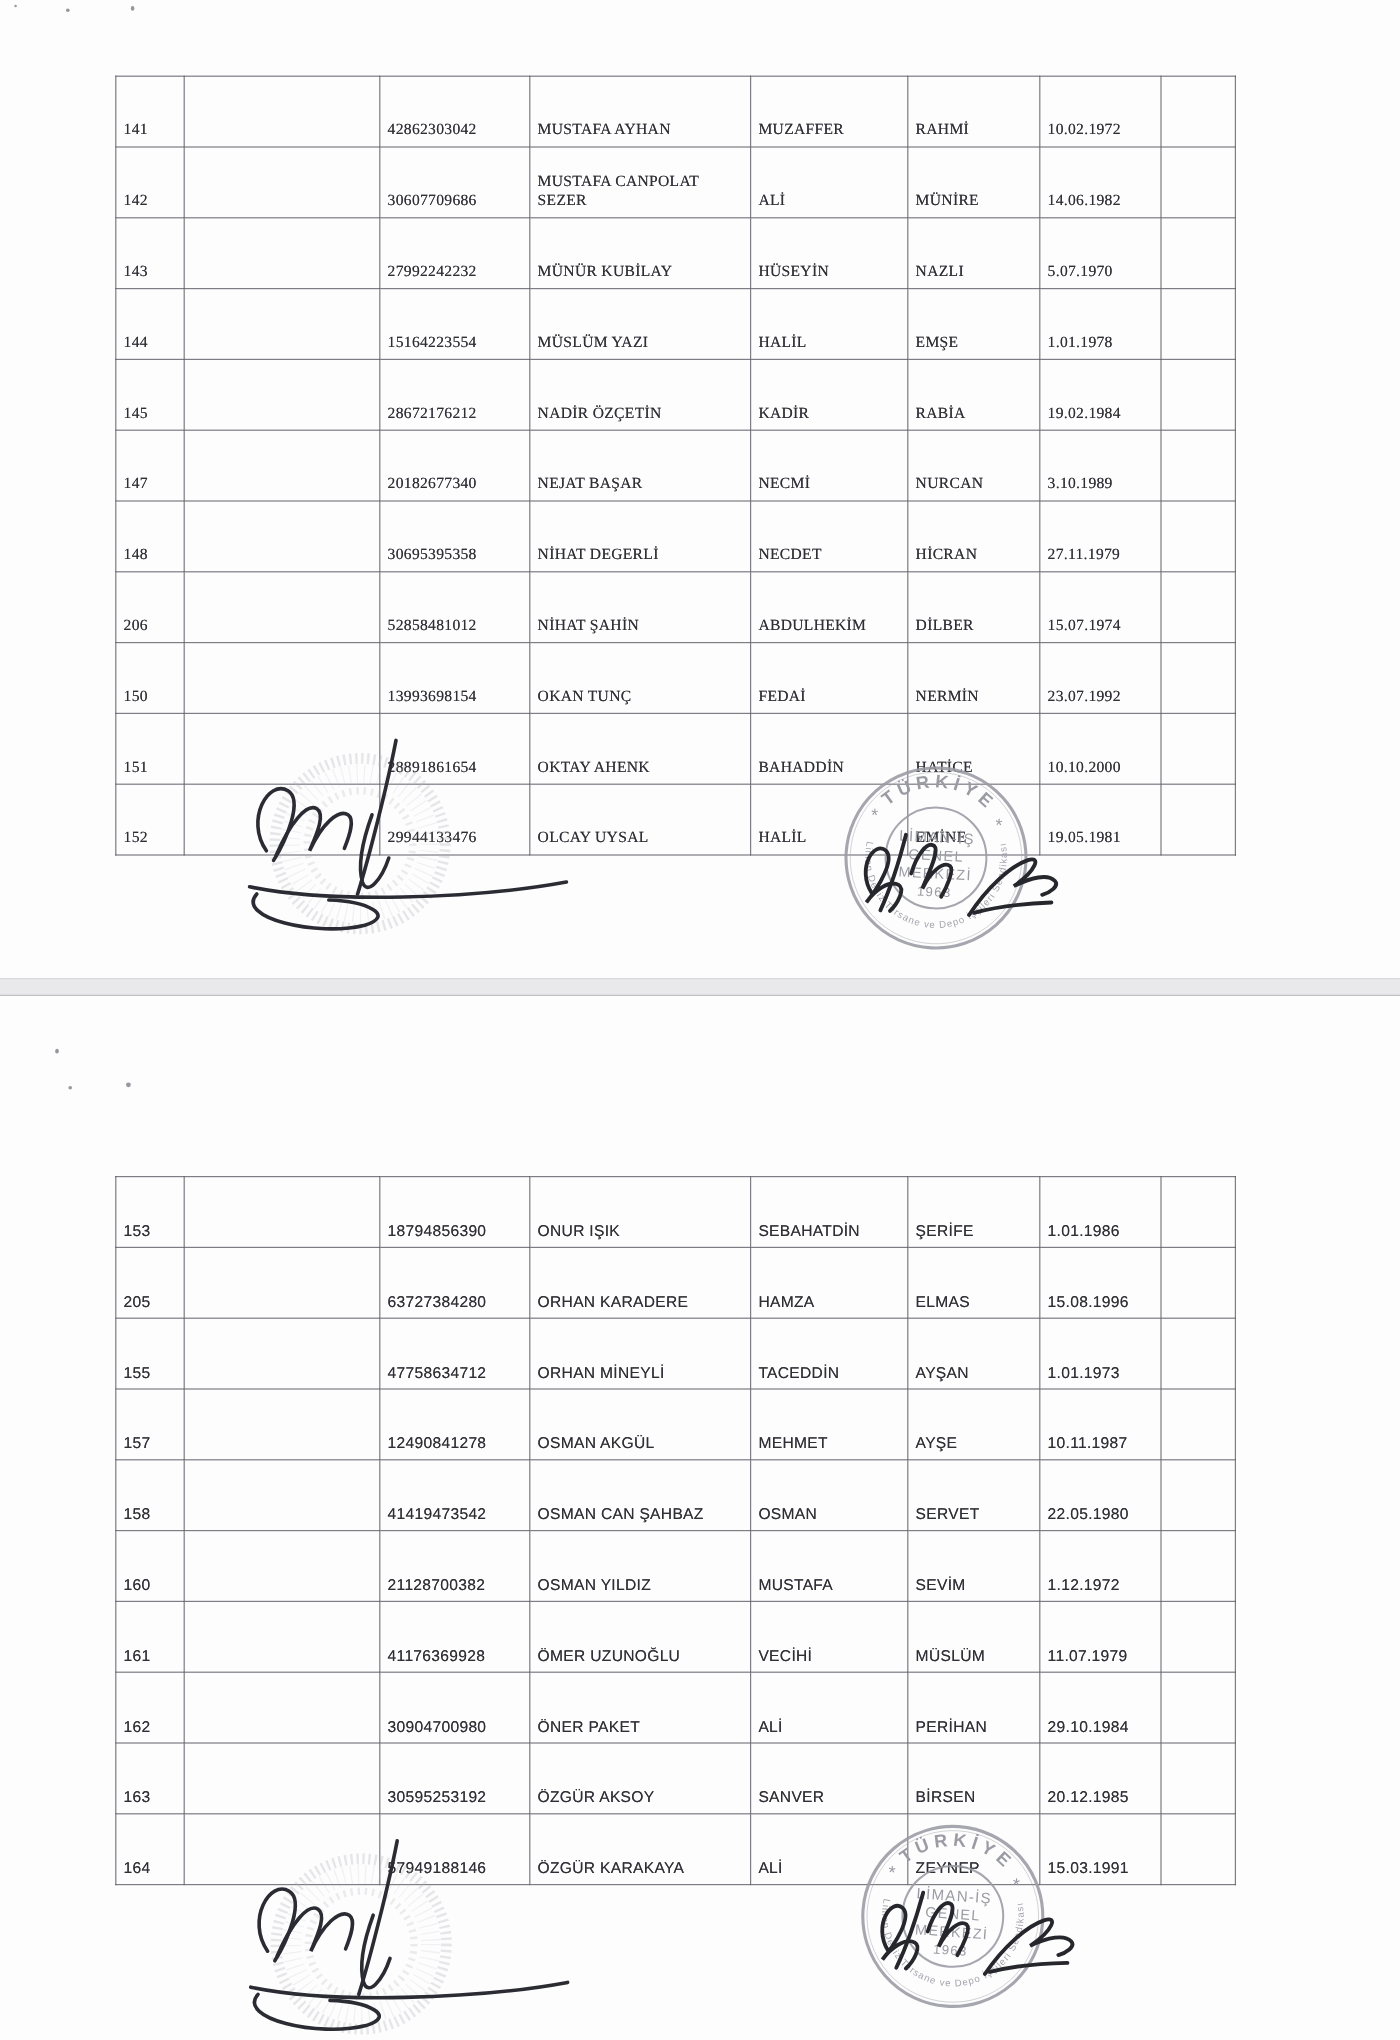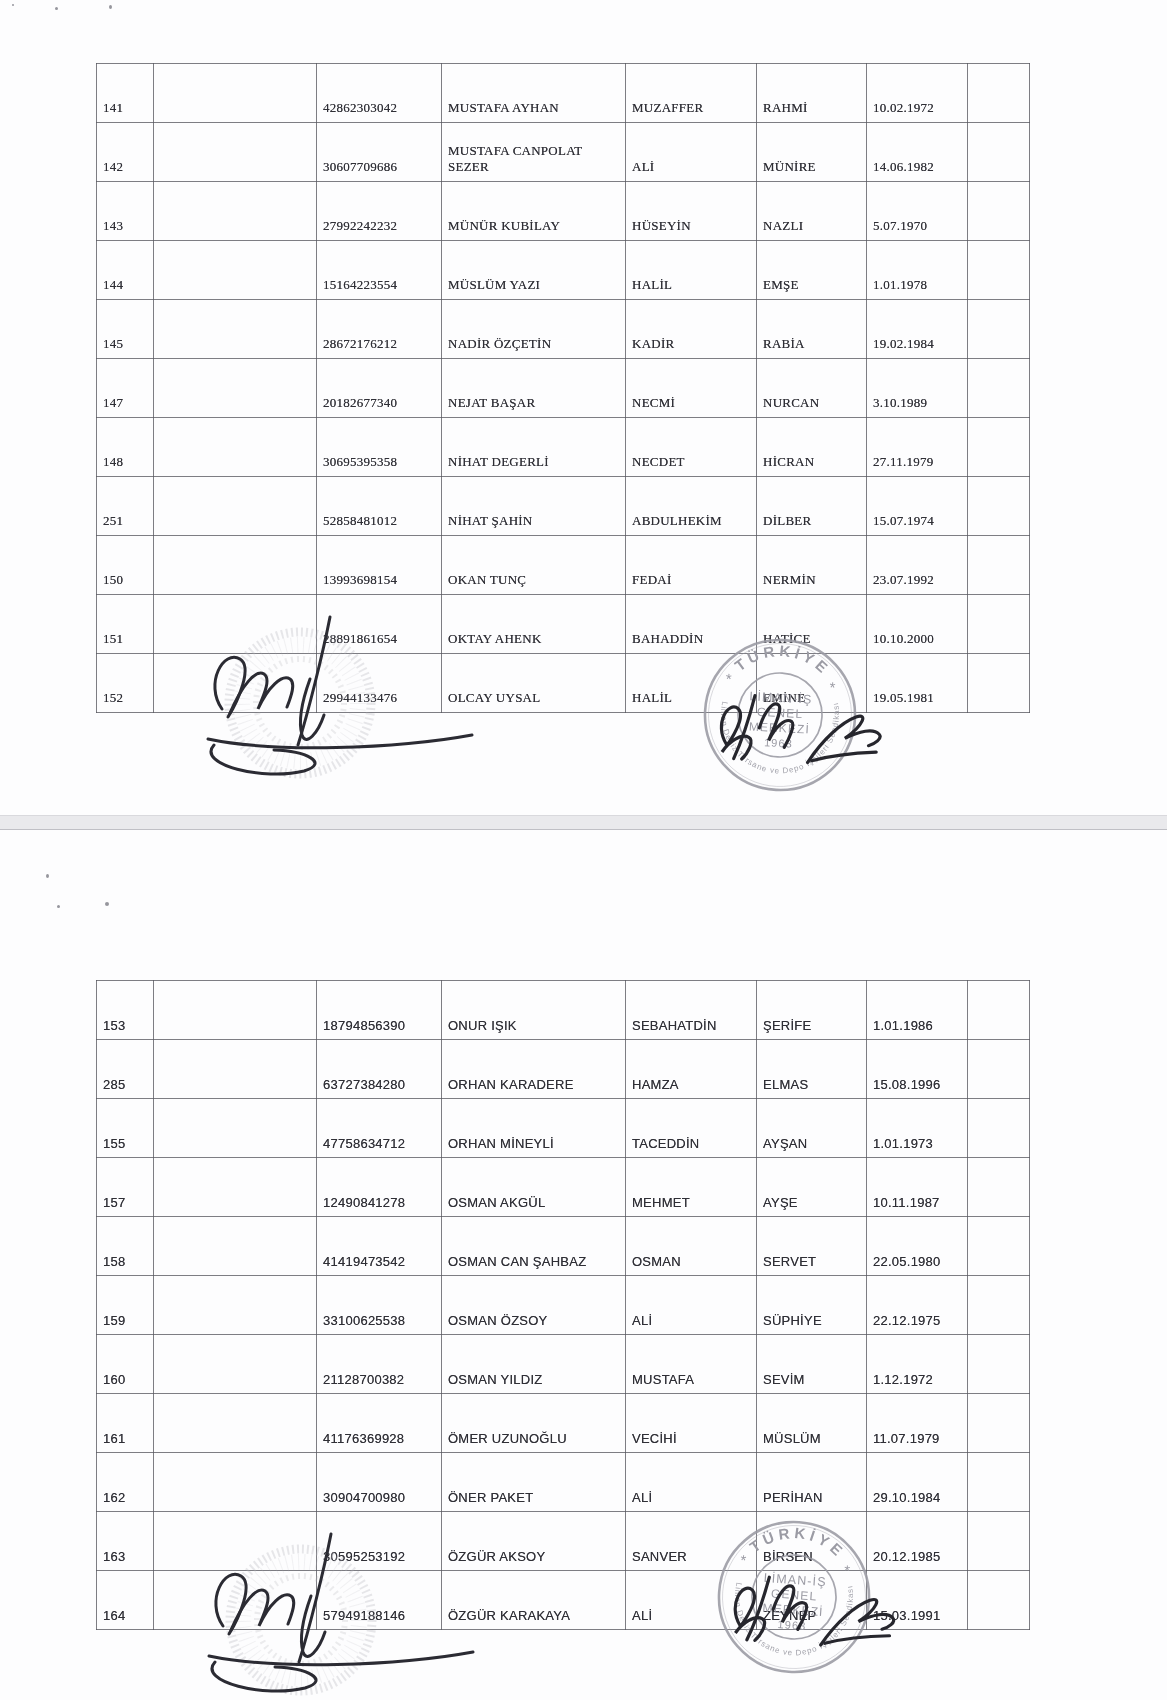--- a/index.html
+++ b/index.html
@@ -125,21 +125,21 @@
           <td class="c-num">148</td>
           <td class="c-blank"></td>
           <td class="c-id">30695395358</td>
           <td class="c-name">NİHAT DEGERLİ</td>
           <td class="c-father">NECDET</td>
           <td class="c-mother">HİCRAN</td>
           <td class="c-date">27.11.1979</td>
           <td class="c-end"></td>
         </tr>
         <tr>
-          <td class="c-num">251</td>
+          <td class="c-num">206</td>
           <td class="c-blank"></td>
           <td class="c-id">52858481012</td>
           <td class="c-name">NİHAT ŞAHİN</td>
           <td class="c-father">ABDULHEKİM</td>
           <td class="c-mother">DİLBER</td>
           <td class="c-date">15.07.1974</td>
           <td class="c-end"></td>
         </tr>
         <tr>
           <td class="c-num">150</td>
@@ -190,21 +190,21 @@
           <td class="c-num">153</td>
           <td class="c-blank"></td>
           <td class="c-id">18794856390</td>
           <td class="c-name">ONUR IŞIK</td>
           <td class="c-father">SEBAHATDİN</td>
           <td class="c-mother">ŞERİFE</td>
           <td class="c-date">1.01.1986</td>
           <td class="c-end"></td>
         </tr>
         <tr>
-          <td class="c-num">285</td>
+          <td class="c-num">205</td>
           <td class="c-blank"></td>
           <td class="c-id">63727384280</td>
           <td class="c-name">ORHAN KARADERE</td>
           <td class="c-father">HAMZA</td>
           <td class="c-mother">ELMAS</td>
           <td class="c-date">15.08.1996</td>
           <td class="c-end"></td>
         </tr>
         <tr>
           <td class="c-num">155</td>
@@ -227,30 +227,20 @@
           <td class="c-end"></td>
         </tr>
         <tr>
           <td class="c-num">158</td>
           <td class="c-blank"></td>
           <td class="c-id">41419473542</td>
           <td class="c-name">OSMAN CAN ŞAHBAZ</td>
           <td class="c-father">OSMAN</td>
           <td class="c-mother">SERVET</td>
           <td class="c-date">22.05.1980</td>
-          <td class="c-end"></td>
-        </tr>
-        <tr>
-          <td class="c-num">159</td>
-          <td class="c-blank"></td>
-          <td class="c-id">33100625538</td>
-          <td class="c-name">OSMAN ÖZSOY</td>
-          <td class="c-father">ALİ</td>
-          <td class="c-mother">SÜPHİYE</td>
-          <td class="c-date">22.12.1975</td>
           <td class="c-end"></td>
         </tr>
         <tr>
           <td class="c-num">160</td>
           <td class="c-blank"></td>
           <td class="c-id">21128700382</td>
           <td class="c-name">OSMAN YILDIZ</td>
           <td class="c-father">MUSTAFA</td>
           <td class="c-mother">SEVİM</td>
           <td class="c-date">1.12.1972</td>

